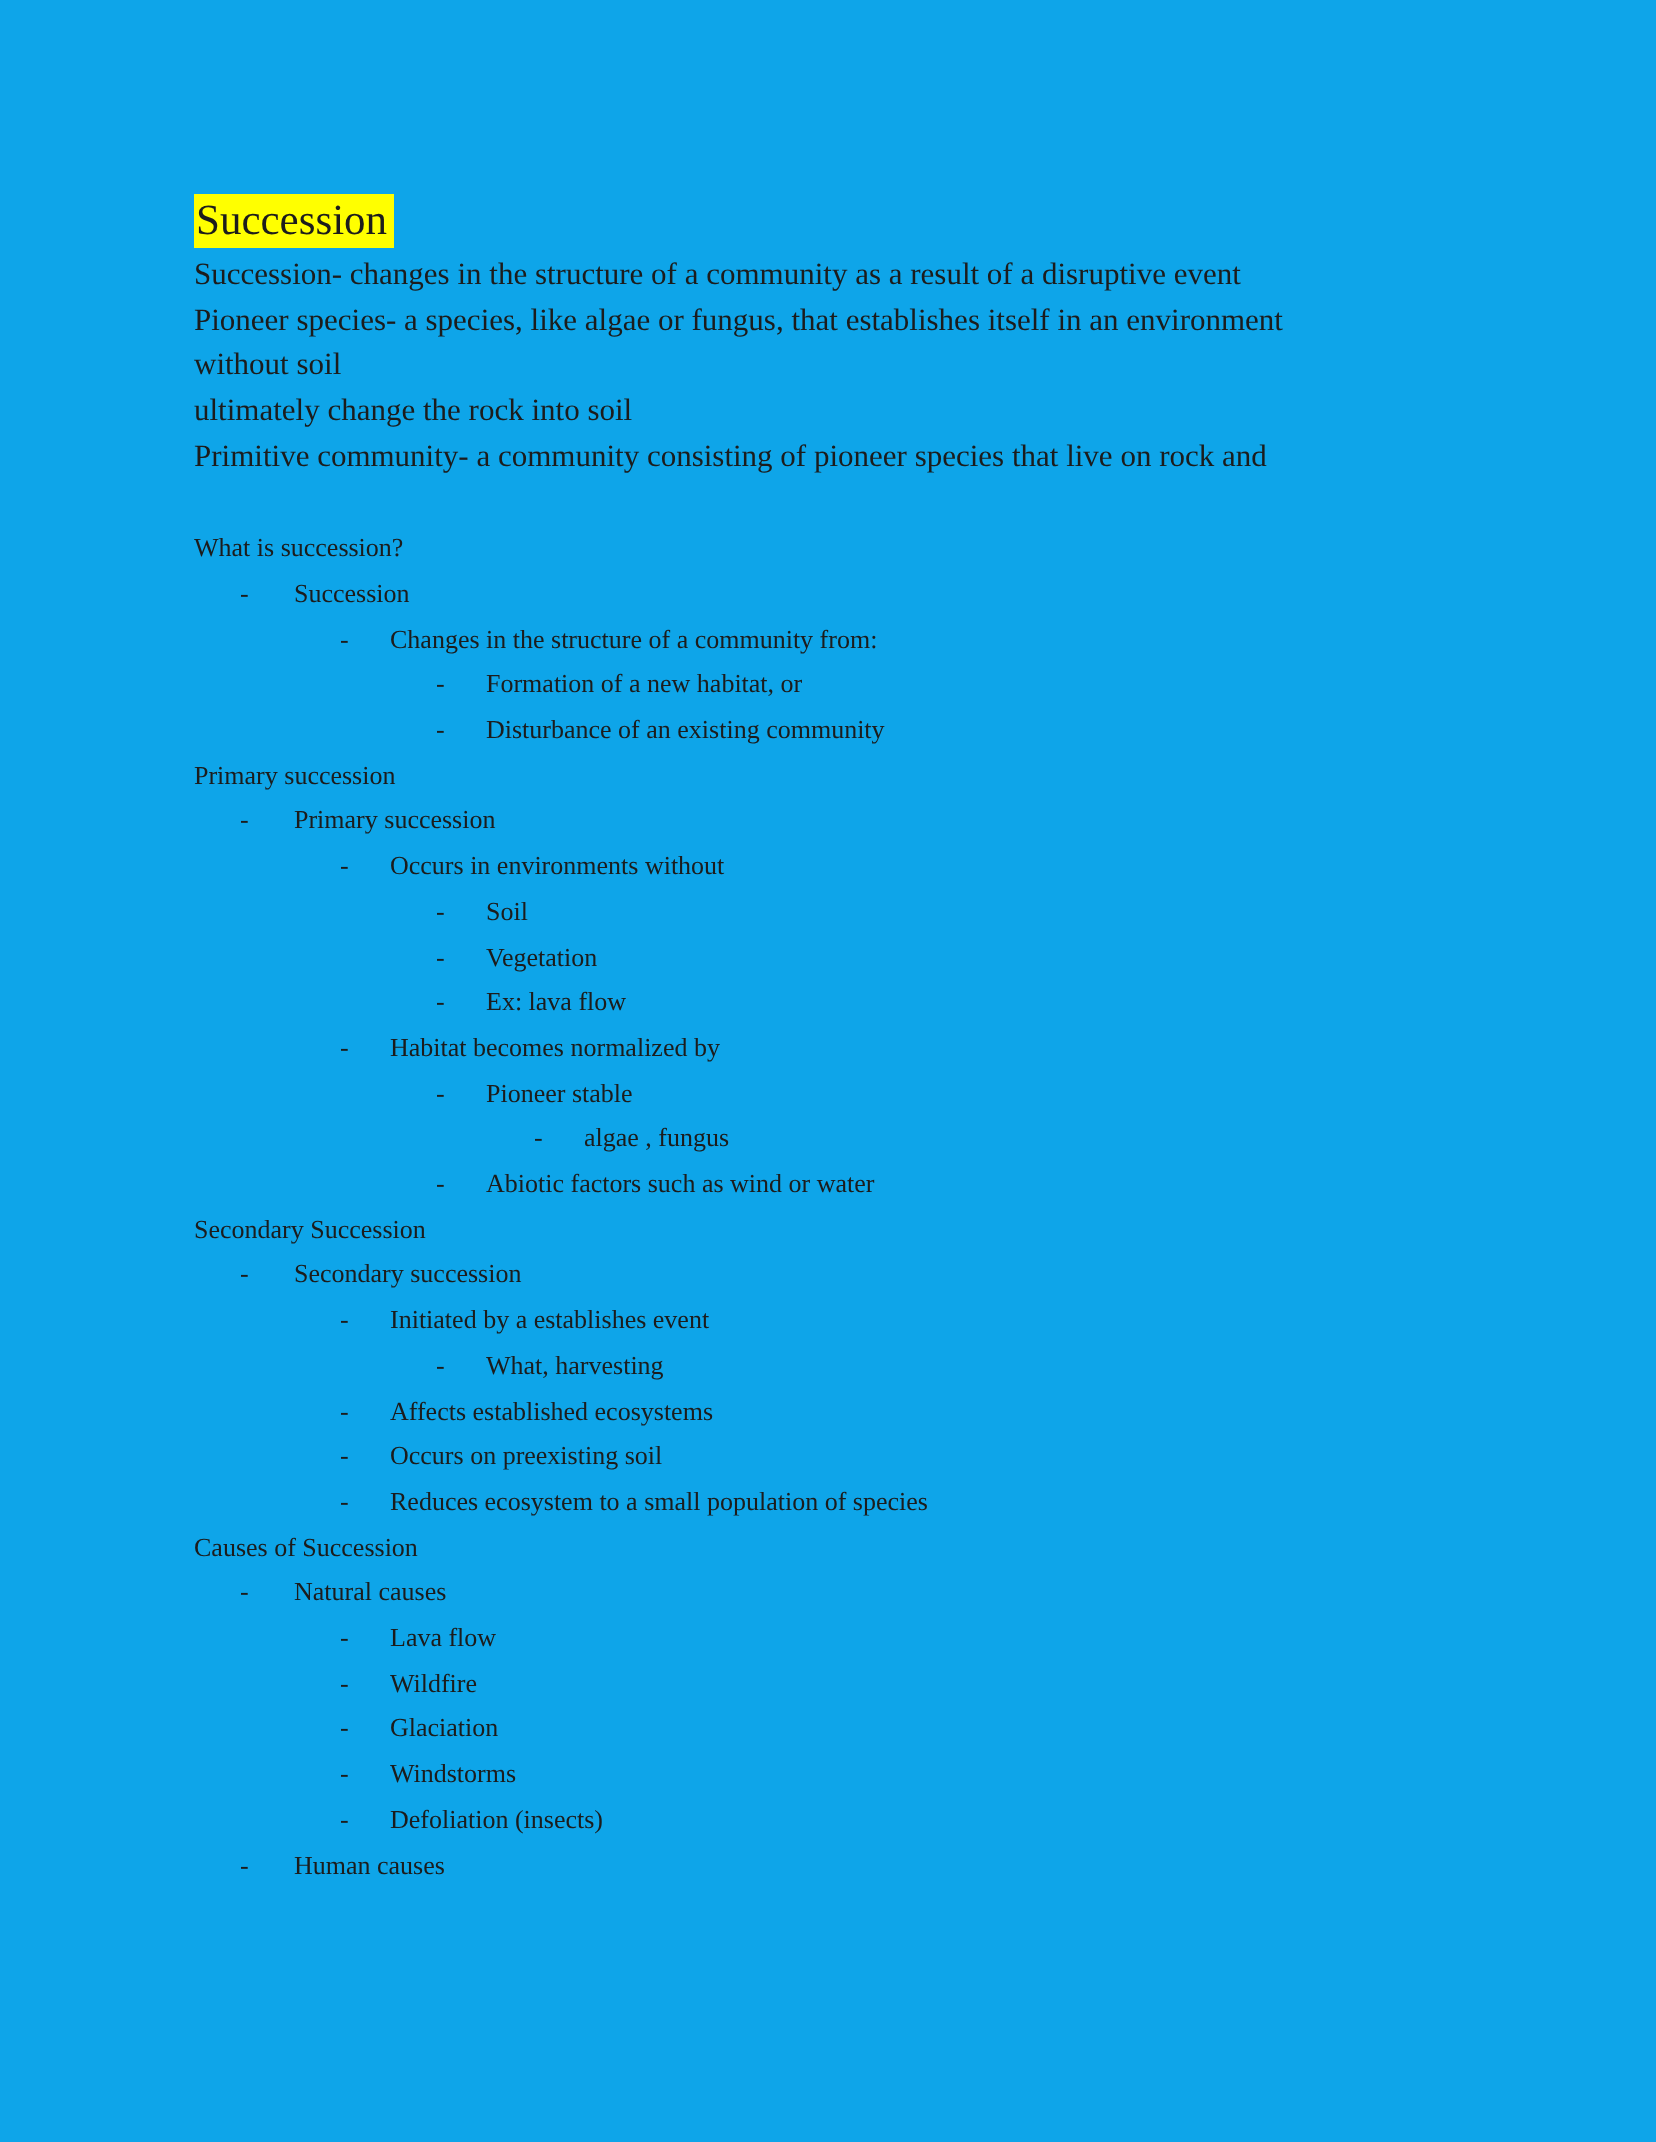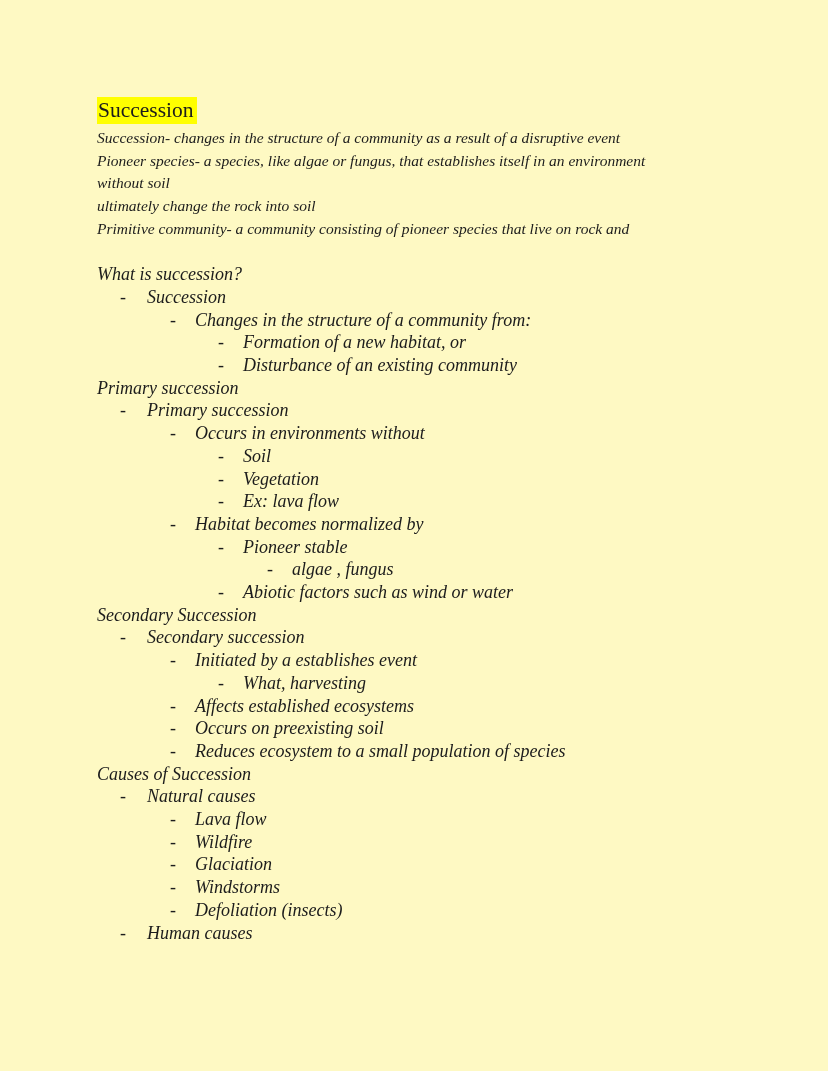--- a/index.html
+++ b/index.html
@@ -4,21 +4,21 @@
 <style>
   html, body {
     margin: 0;
     padding: 0;
     background: #ffffff;
   }
   .page {
     position: relative;
     width: 828px;
     height: 1071px;
-    background: #fef9c3;
+    background: #0ea5e9;
     overflow: hidden;
     font-family: "Liberation Serif", "DejaVu Serif", serif;
     color: #1c1c1c;
   }
   .content {
     position: absolute;
     left: 97px;
     top: 95px;
     width: 636px;
   }
@@ -29,31 +29,29 @@
     white-space: nowrap;
   }
   .title-highlight {
     background: #ffff00;
     padding: 1px 3px 2px 1px;
   }
   .doc-line {
     font-size: 15.5px;
     line-height: 22.7px;
     white-space: nowrap;
-    font-style: italic;
   }
   .blank-line {
     height: 22.7px;
   }
   .outline-row {
     position: relative;
-    font-size: 18px;
+    font-size: 13px;
     line-height: 22.7px;
     white-space: nowrap;
-    font-style: italic;
   }
   .lvl0 { padding-left: 0; }
   .lvl1 { padding-left: 50px; }
   .lvl2 { padding-left: 98px; }
   .lvl3 { padding-left: 146px; }
   .lvl4 { padding-left: 195px; }
   .dash {
     position: absolute;
     top: 0;
   }

